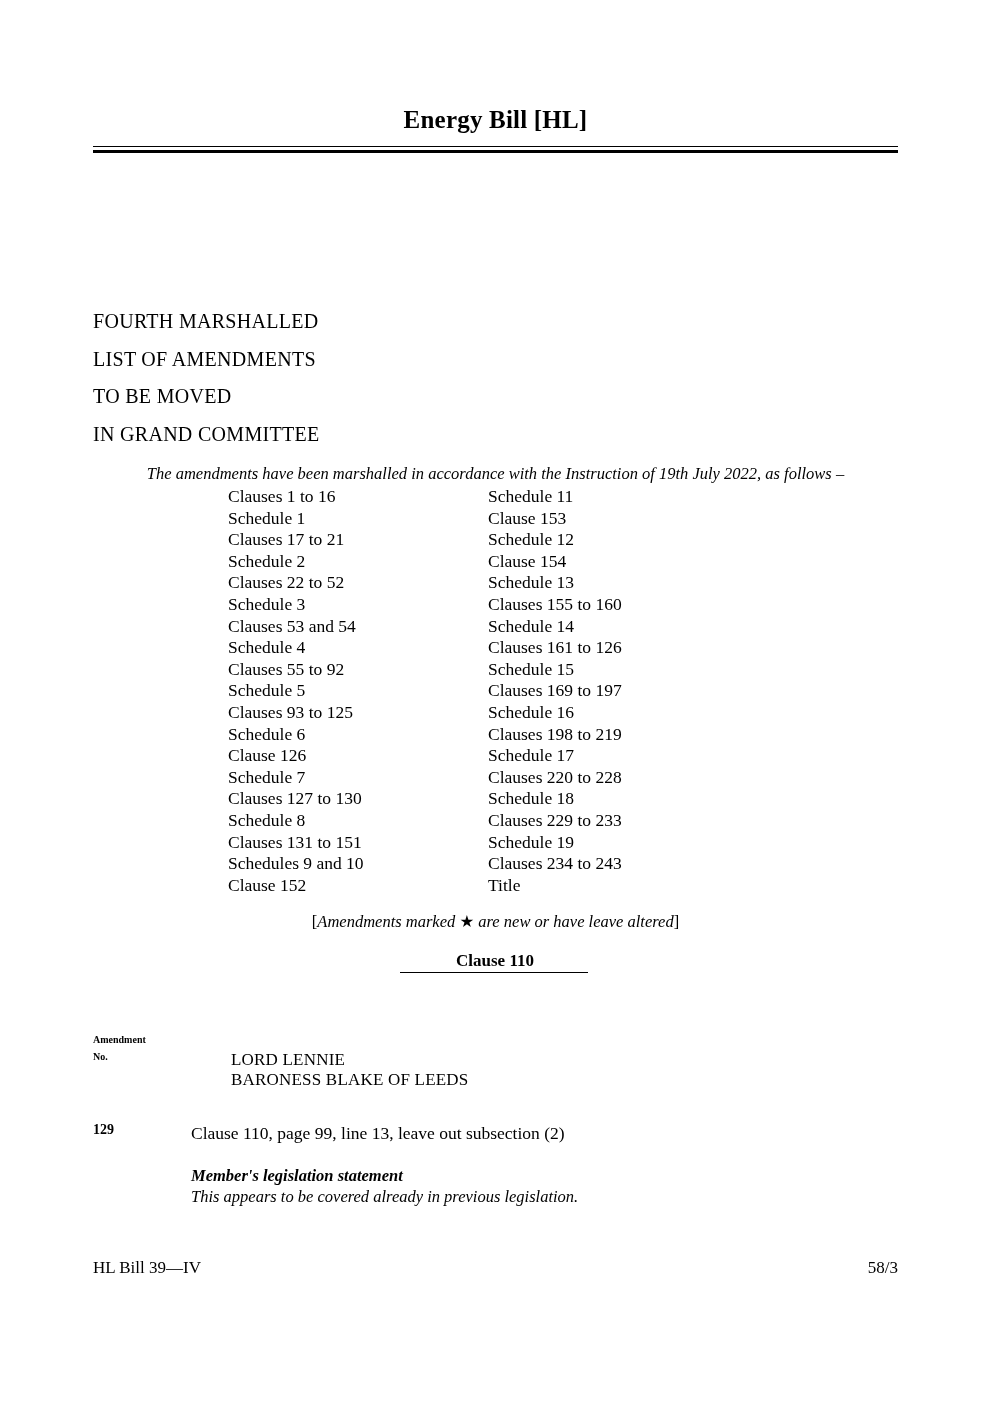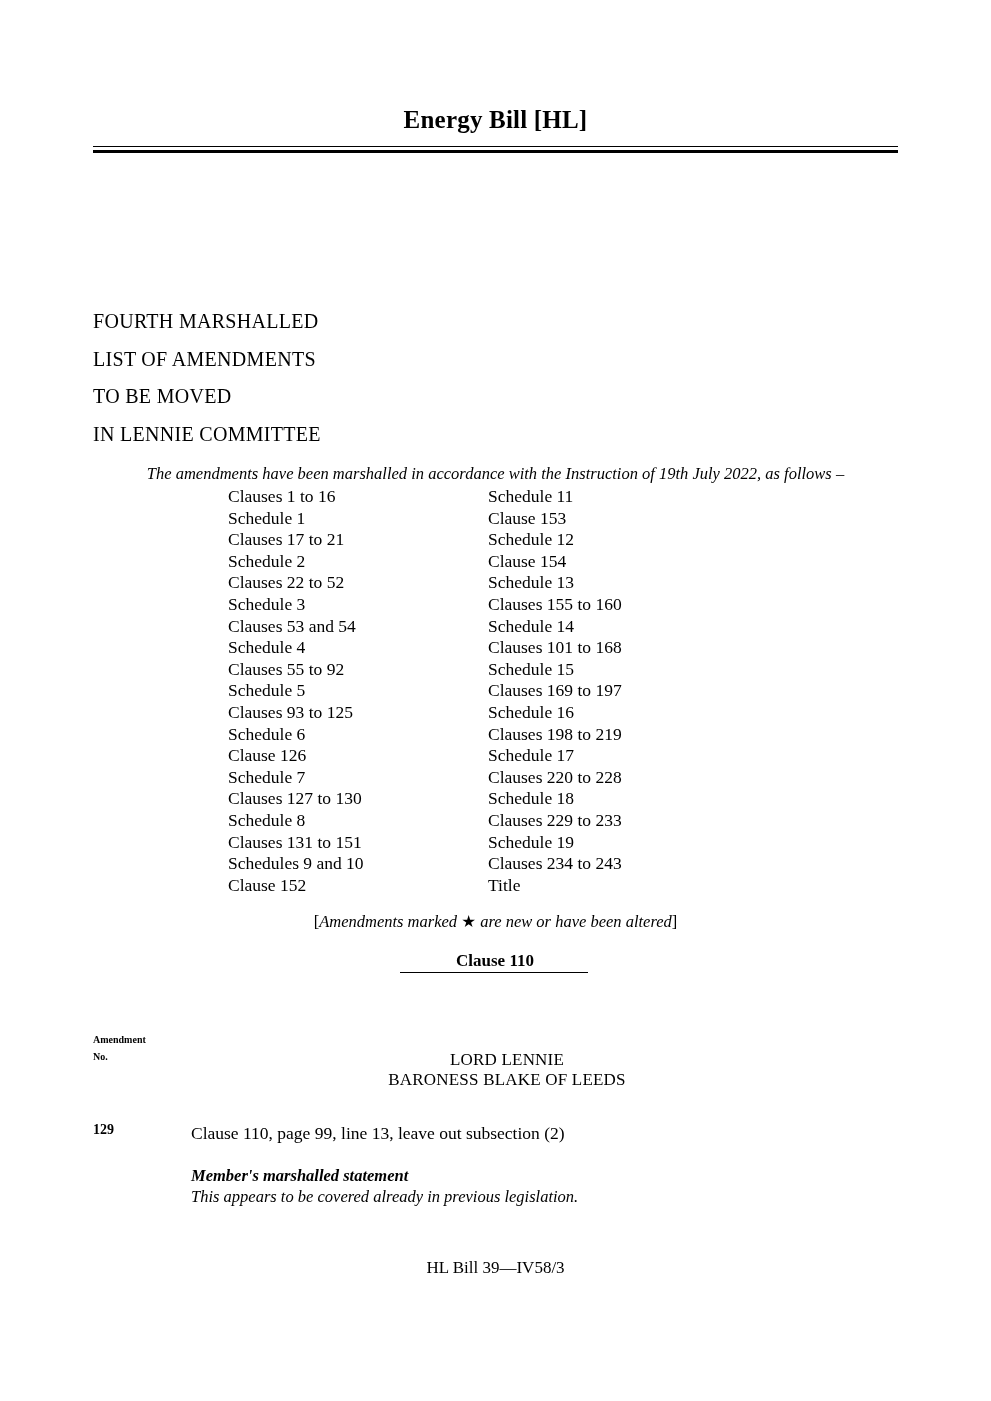--- a/index.html
+++ b/index.html
@@ -140,23 +140,23 @@
     width: 510px;
     text-align: center;
     font-size: 17px;
     font-weight: bold;
   }
 
   
   .members {
     position: absolute;
     top: 1050px;
-    left: 252px;
+    left: 231px;
     width: 510px;
-    text-align: center;
+    text-align: left;
   }
   .members .member {
     font-size: 17px;
     line-height: 20px;
     letter-spacing: 0.2px;
   }
 
   
   .amendment {
     position: absolute;
@@ -194,42 +194,42 @@
     line-height: 21px;
   }
 
   
   .footer {
     position: absolute;
     top: 1258px;
     left: 93px;
     width: 805px;
     display: flex;
-    justify-content: center;
+    justify-content: space-between;
     font-size: 17px;
   }
 </style>
 </head>
 <body>
 
 <div class="page">
 
   <div class="doc-title">Energy Bill [HL]</div>
 
   <div class="title-rule" style="top:146px;">
     <div class="thin"></div>
     <div class="gap"></div>
     <div class="thick"></div>
   </div>
 
   <div class="heading-block">
     <div class="hline">FOURTH MARSHALLED</div>
     <div class="hline">LIST OF AMENDMENTS</div>
     <div class="hline">TO BE MOVED</div>
-    <div class="hline">IN LENNIE COMMITTEE</div>
+    <div class="hline">IN GRAND COMMITTEE</div>
   </div>
 
   <div class="marshal-note">The amendments have been marshalled in accordance with the Instruction of 19th July 2022, as follows –</div>
 
   <div class="columns">
     <div class="col col-left">
       <div class="entry">Clauses 1 to 16</div>
       <div class="entry">Schedule 1</div>
       <div class="entry">Clauses 17 to 21</div>
       <div class="entry">Schedule 2</div>
@@ -250,37 +250,37 @@
       <div class="entry">Clause 152</div>
     </div>
     <div class="col col-right">
       <div class="entry">Schedule 11</div>
       <div class="entry">Clause 153</div>
       <div class="entry">Schedule 12</div>
       <div class="entry">Clause 154</div>
       <div class="entry">Schedule 13</div>
       <div class="entry">Clauses 155 to 160</div>
       <div class="entry">Schedule 14</div>
-      <div class="entry">Clauses 101 to 168</div>
+      <div class="entry">Clauses 161 to 126</div>
       <div class="entry">Schedule 15</div>
       <div class="entry">Clauses 169 to 197</div>
       <div class="entry">Schedule 16</div>
       <div class="entry">Clauses 198 to 219</div>
       <div class="entry">Schedule 17</div>
       <div class="entry">Clauses 220 to 228</div>
       <div class="entry">Schedule 18</div>
       <div class="entry">Clauses 229 to 233</div>
       <div class="entry">Schedule 19</div>
       <div class="entry">Clauses 234 to 243</div>
       <div class="entry">Title</div>
     </div>
   </div>
 
   <div class="star-note">
-    <span class="bracket">[</span><span class="ital">Amendments marked </span><span class="star">★</span><span class="ital"> are new or have been altered</span><span class="bracket">]</span>
+    <span class="bracket">[</span><span class="ital">Amendments marked </span><span class="star">★</span><span class="ital"> are new or have leave altered</span><span class="bracket">]</span>
   </div>
 
   <div class="section-rule"></div>
 
   <div class="amend-no-caption">
     <div>Amendment</div>
     <div>No.</div>
   </div>
 
   <div class="clause-heading">Clause 110</div>
@@ -289,21 +289,21 @@
     <div class="member">LORD LENNIE</div>
     <div class="member">BARONESS BLAKE OF LEEDS</div>
   </div>
 
   <div class="amendment">
     <div class="num">129</div>
     <div class="body">Clause 110, page 99, line 13, leave out subsection (2)</div>
   </div>
 
   <div class="expl">
-    <div class="expl-title">Member's marshalled statement</div>
+    <div class="expl-title">Member's legislation statement</div>
     <div class="expl-text">This appears to be covered already in previous legislation.</div>
   </div>
 
   <div class="footer">
     <span>HL Bill 39—IV</span>
     <span>58/3</span>
   </div>
 
 </div>
 

